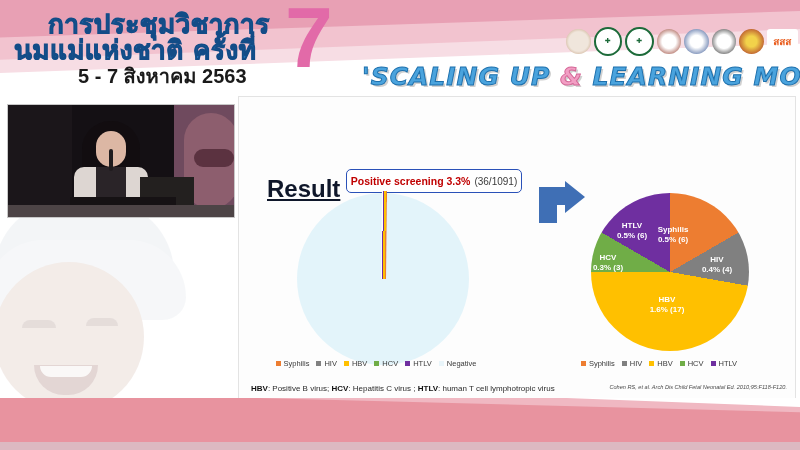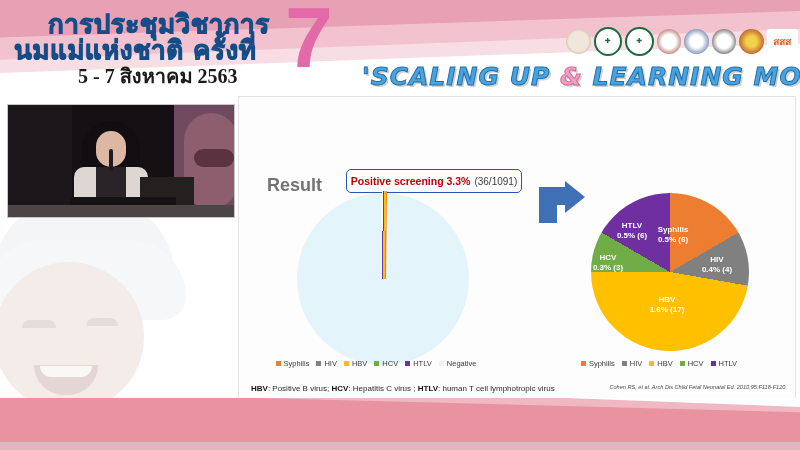--- a/index.html
+++ b/index.html
@@ -12,21 +12,21 @@
   .hdr-pink-1{position:absolute;left:-40px;top:-30px;width:900px;height:74px;background:#e8a0b4;transform:rotate(-1.6deg);}
   .hdr-pink-2{position:absolute;left:-40px;top:24px;width:900px;height:26px;background:#f2c3cf;transform:rotate(-1.9deg);}
   .hdr-pink-3{position:absolute;left:-40px;top:44px;width:900px;height:22px;background:#f7dde4;transform:rotate(-2.2deg);}
   .hdr-white{position:absolute;left:-40px;top:58px;width:900px;height:60px;background:#ffffff;transform:rotate(-2.1deg);}
 
   .thai-line{position:absolute;font-family:"DejaVu Sans",sans-serif;font-weight:bold;color:#1f6fb5;
              -webkit-text-stroke:1px #134c87;letter-spacing:.5px;white-space:nowrap;}
   .thai-1{left:28px;top:3px;font-size:26px;margin-left:20px;}
   .thai-2{left:14px;top:29px;font-size:26px;}
   .thai-date{position:absolute;left:78px;top:60px;font-size:20px;font-weight:bold;color:#1a1a1a;
-             font-family:Liberation Serif, serif;white-space:nowrap;}
+             font-family:Liberation Sans, sans-serif;white-space:nowrap;}
 
   .big-seven{position:absolute;left:285px;top:-6px;font-size:86px;line-height:86px;font-weight:bold;
              color:#e26aa8;font-family:"Liberation Sans",sans-serif;}
 
   .logos{position:absolute;left:566px;top:26px;width:232px;height:30px;display:flex;align-items:center;gap:3px;}
   .logo{width:25px;height:25px;border-radius:50%;display:flex;align-items:center;justify-content:center;
         font-size:7px;color:#fff;overflow:hidden;}
 
   .tagline{position:absolute;left:362px;top:62px;font-size:25px;font-weight:bold;font-style:italic;
            color:#4aa3dd;-webkit-text-stroke:1px #1d70ad;letter-spacing:1px;white-space:nowrap;
@@ -61,22 +61,22 @@
   .v-podium{position:absolute;left:62px;top:92px;width:106px;height:20px;background:#161214;}
   .v-desk{position:absolute;left:0;top:100px;width:226px;height:12px;background:#4d4446;}
 
   
   .slide{position:absolute;left:238px;top:96px;width:556px;height:306px;background:#fdfdfd;
          border:1px solid #e3e3e3;overflow:hidden;}
   .slide-title{position:absolute;left:4px;top:3px;width:548px;height:52px;background:#1277bd;color:#fff;
                display:flex;align-items:center;justify-content:center;text-align:center;
                font-size:16px;font-weight:bold;line-height:21px;padding:0 8px;box-sizing:border-box;}
 
-  .result-word{position:absolute;left:28px;top:78px;font-size:18px;font-weight:bold;color:#737373;
-               }
+  .result-word{position:absolute;left:28px;top:78px;font-size:24px;font-weight:bold;color:#0f172a;
+               text-decoration:underline;}
 
   .callout{position:absolute;left:107px;top:72px;width:174px;height:22px;background:#ffffff;
            border:1.5px solid #2a51b8;border-radius:5px;display:flex;align-items:center;
            justify-content:center;gap:4px;white-space:nowrap;}
   .callout .c-red{color:#c00000;font-weight:bold;font-size:10.5px;text-align:center;}
   .callout .c-gray{color:#3b3b3b;font-size:10px;}
 
   .arrow{position:absolute;left:296px;top:84px;width:52px;height:46px;}
 
   

